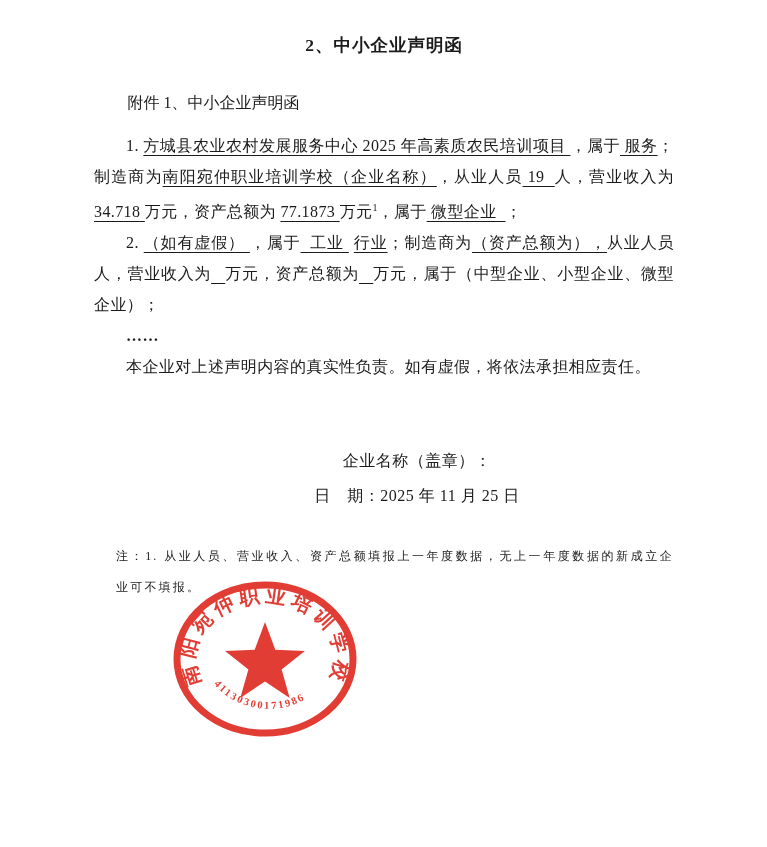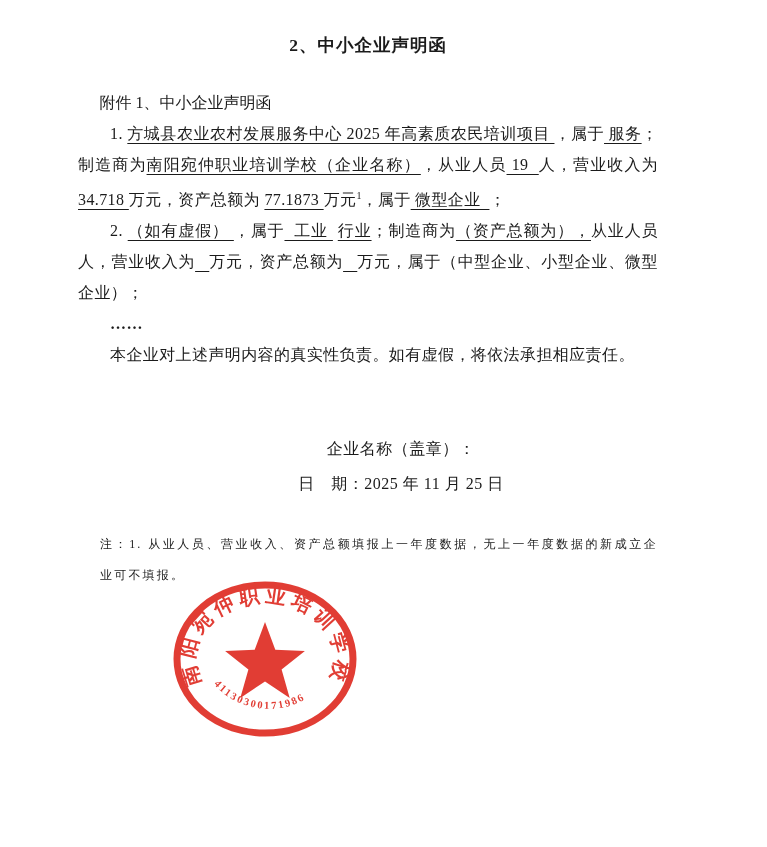--- a/index.html
+++ b/index.html
@@ -5,27 +5,27 @@
   html,body { margin:0; padding:0; background:#888; }
   .page {
     position:relative;
     width:767px; height:847px;
     margin:0 auto;
     background:#ffffff;
     font-family:"Liberation Serif","DejaVu Serif",serif;
     color:#1b1b1b;
     overflow:hidden;
   }
-  .doc { position:absolute; left:78px; top:33px; width:580px; }
+  .doc { position:absolute; left:94px; top:33px; width:580px; }
   .title {
     font-size:17.5px; font-weight:bold; text-align:center;
     margin:0 0 31px 0; letter-spacing:1px;
   }
   .attachment {
-    font-size:16px; line-height:30.9px; margin:0;
+    font-size:16px; line-height:30.9px; margin:12px;
     padding-left:1.35em;
   }
   p.body {
     font-size:16px; line-height:30.9px; margin:0;
     text-align:justify; text-indent:2em;
     letter-spacing:0.4px; white-space:pre-wrap;
   }
   p.body .u {
     text-decoration:underline;
     text-underline-offset:4px;

